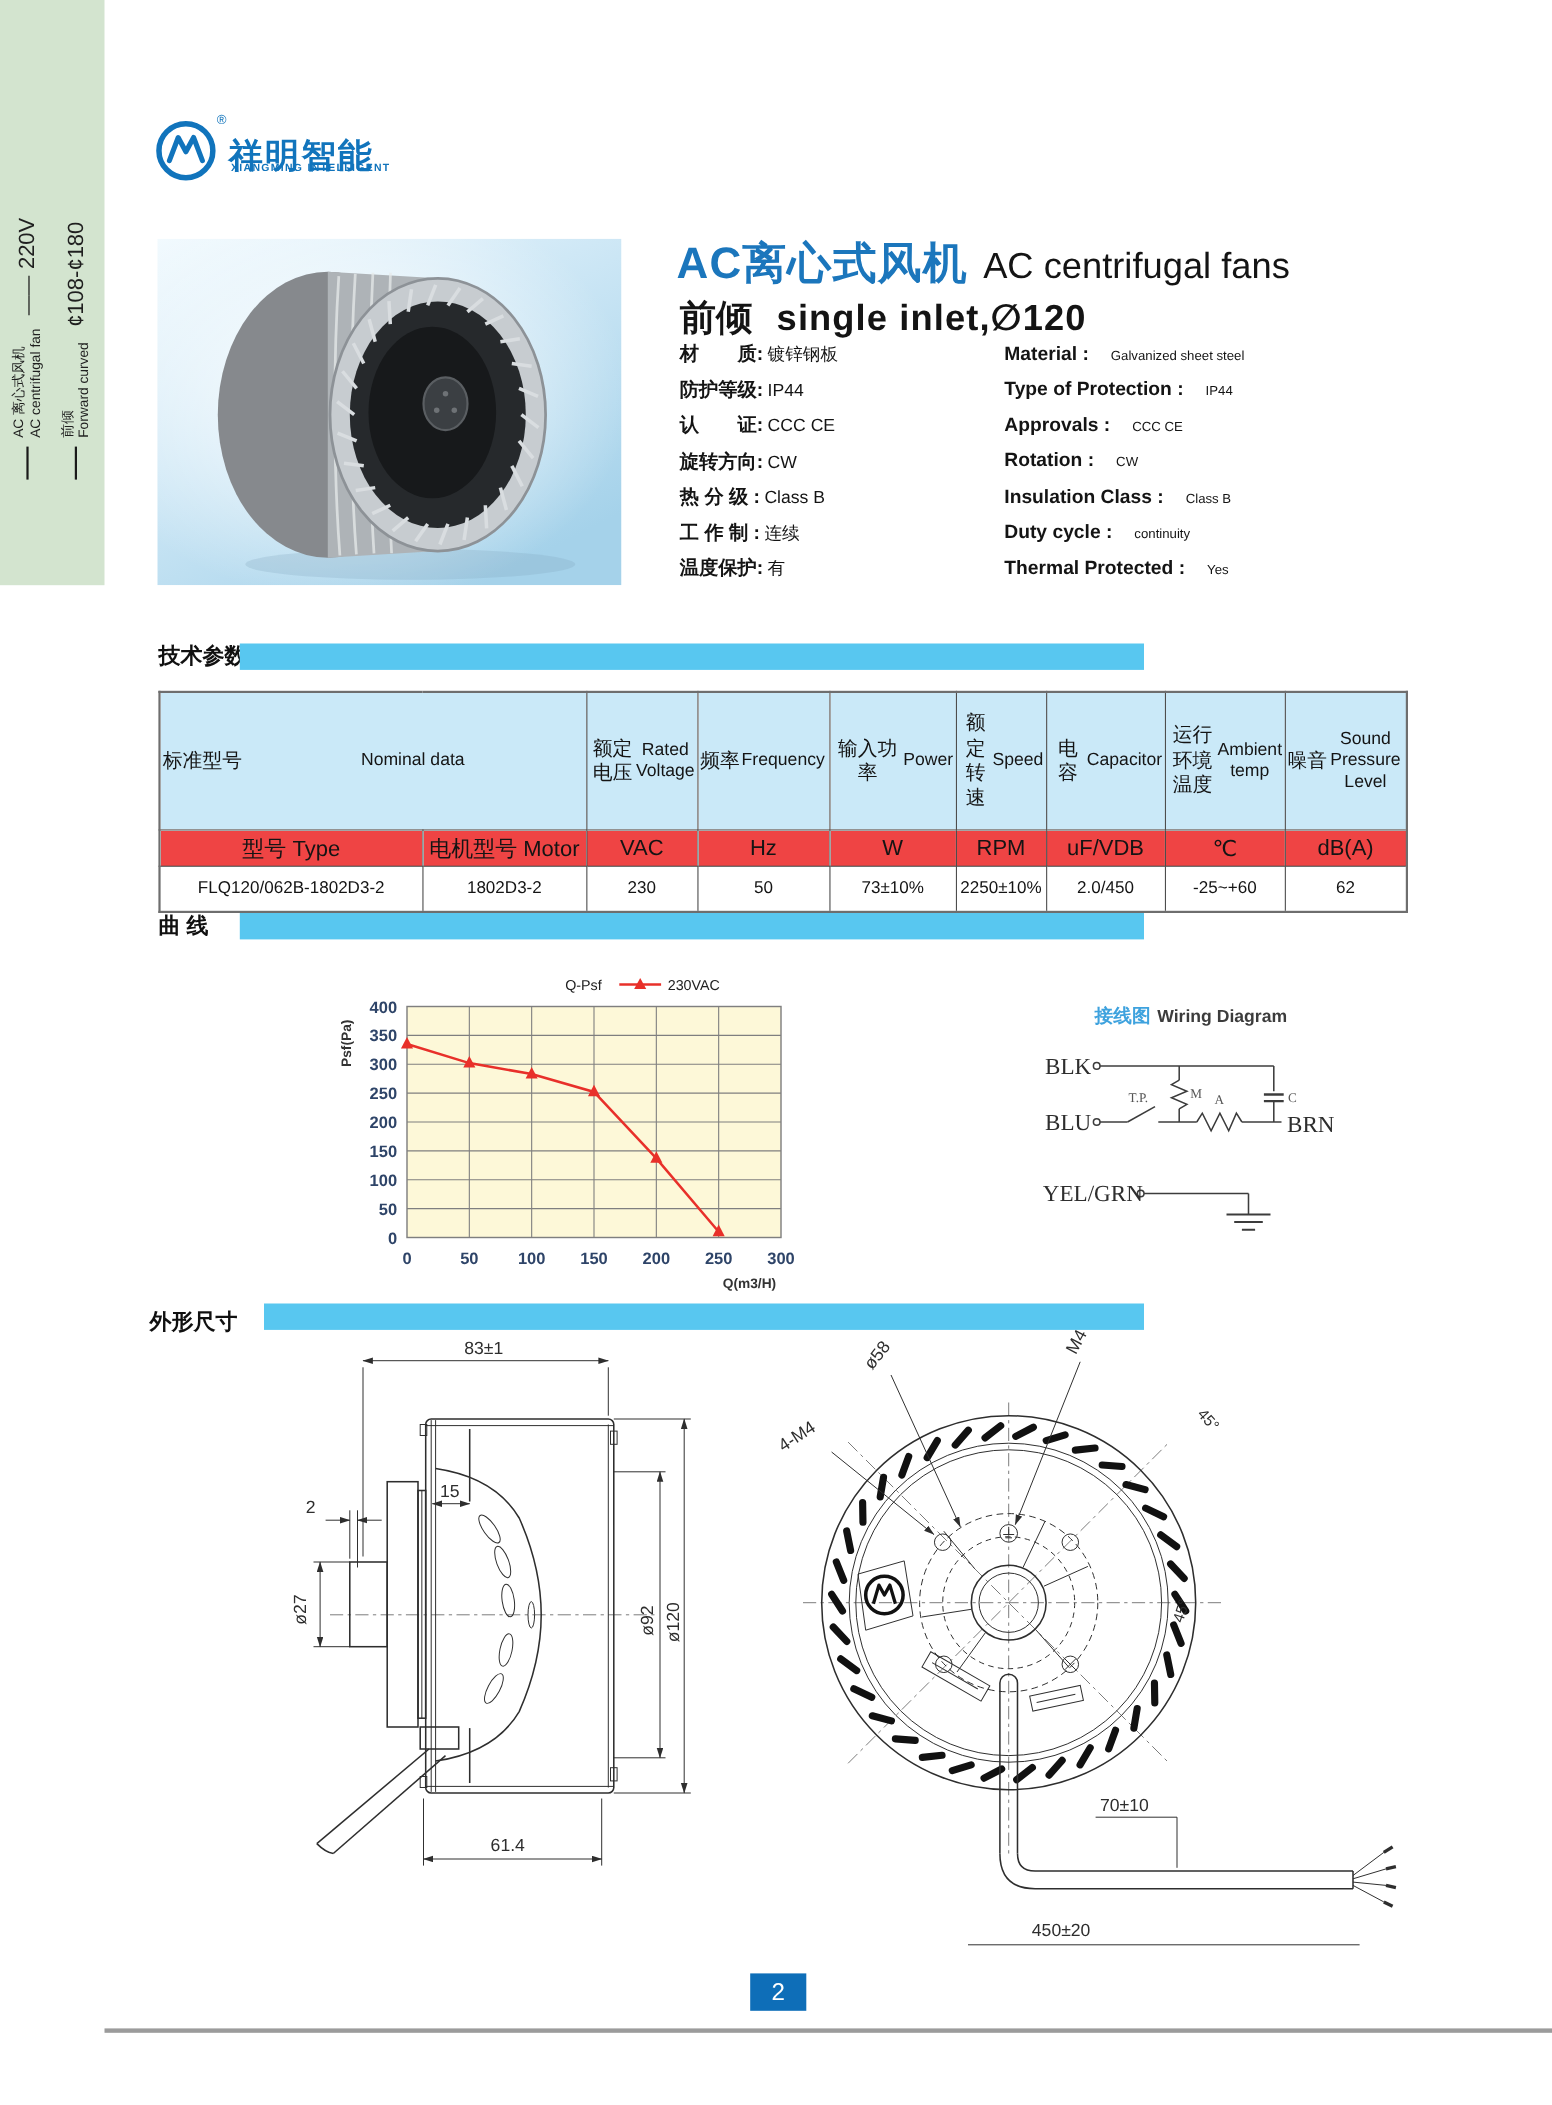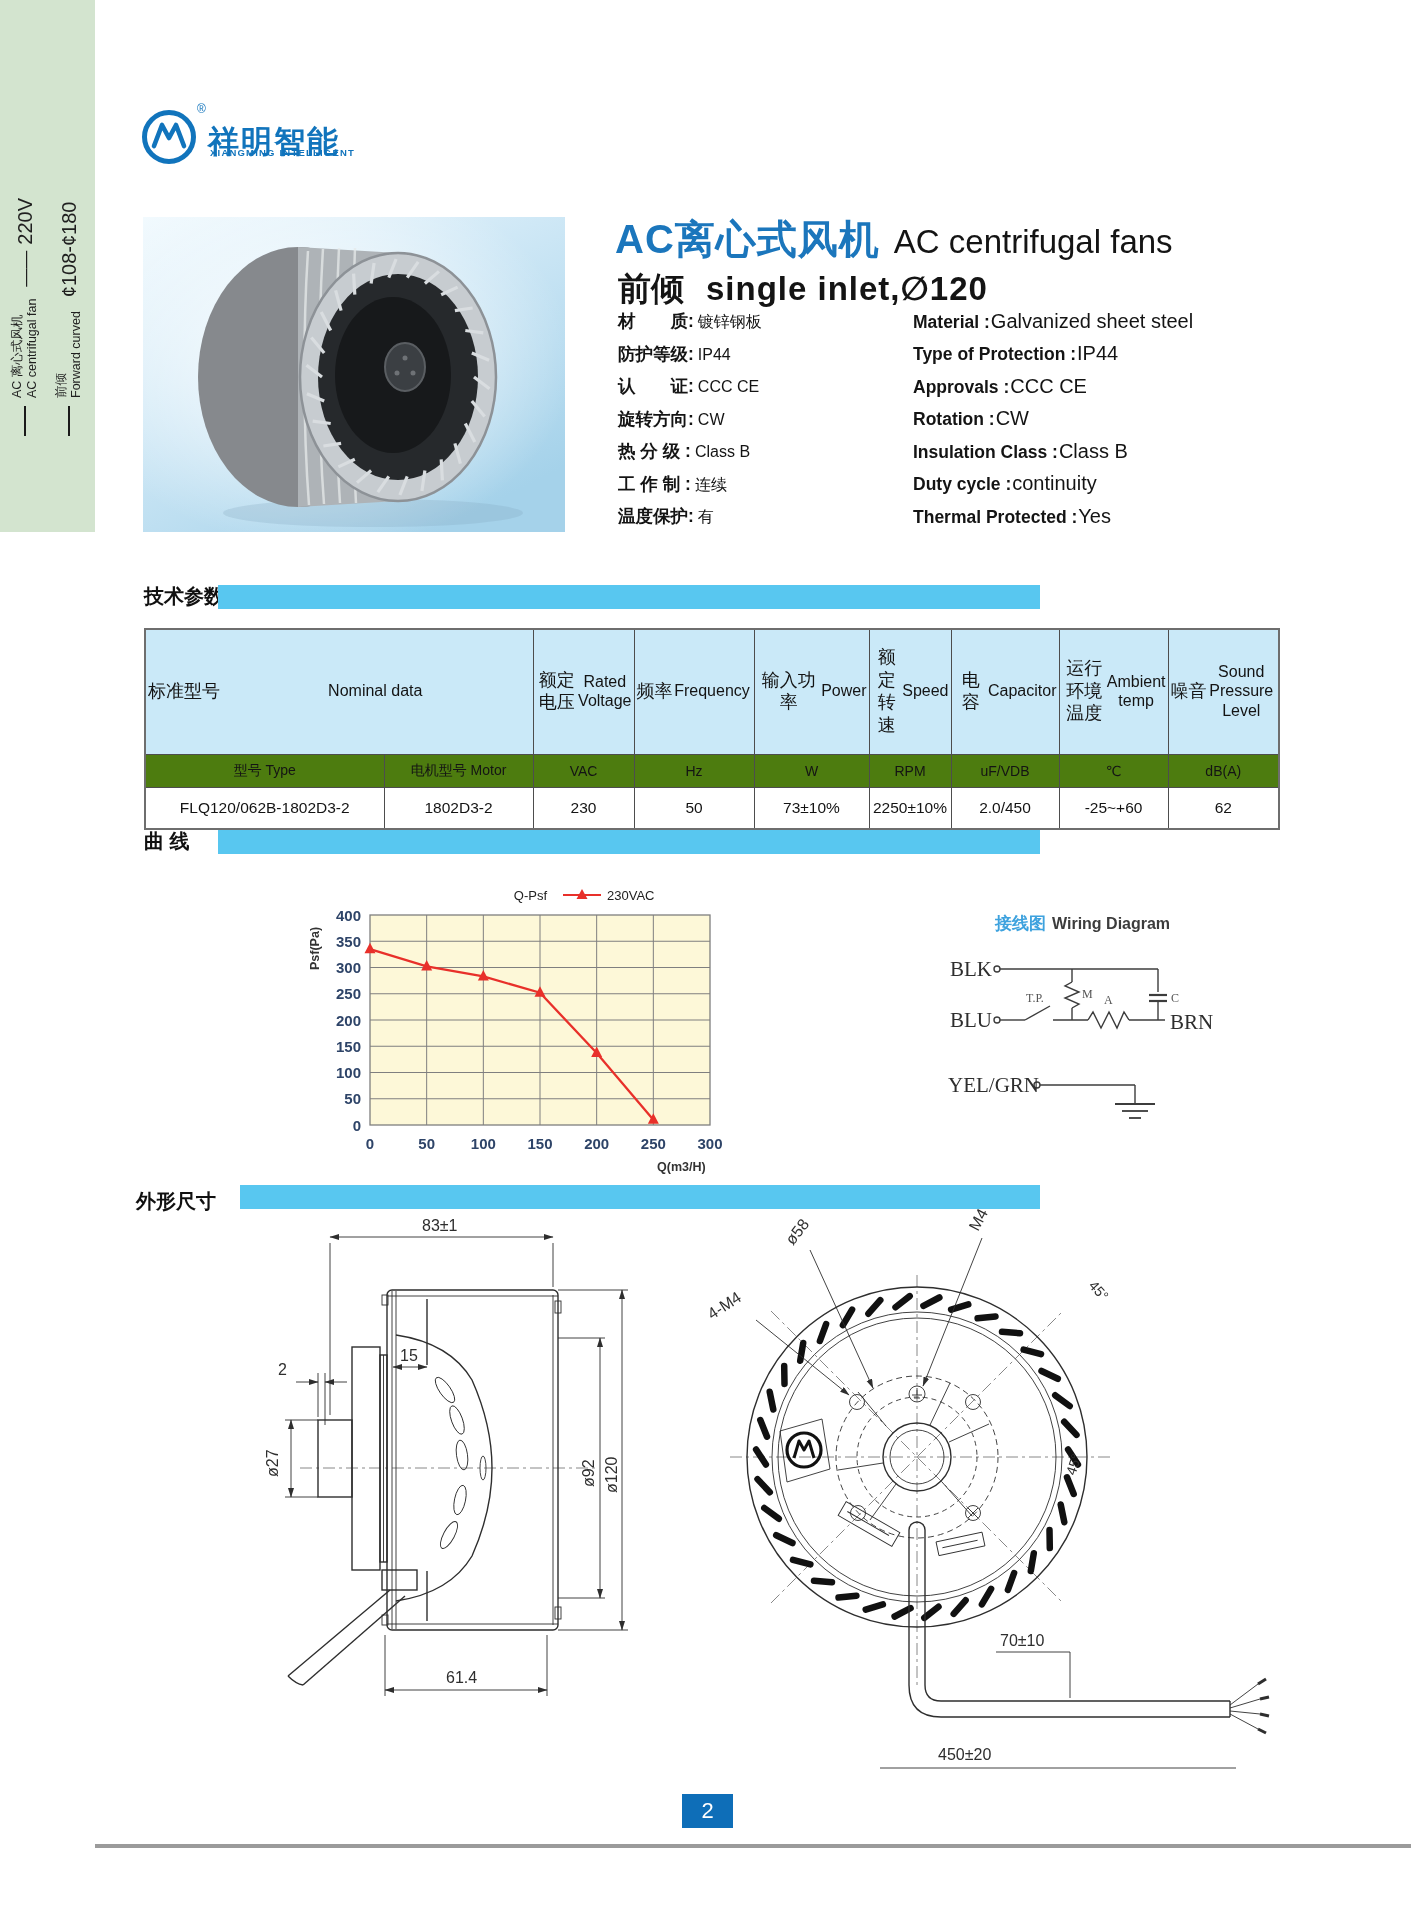--- a/index.html
+++ b/index.html
@@ -32,31 +32,31 @@
   .t-en{font-size:33px;color:#141414;margin-left:14px;}
   .title-line2{left:618px;top:267px;white-space:nowrap;}
   .s-cn{font-size:33px;font-weight:bold;margin-right:22px;}
   .s-en{font-size:33px;font-weight:bold;letter-spacing:1px;}
   .specs{left:618px;top:305px;width:760px;}
   .spec-row{display:flex;height:32.5px;align-items:center;}
   .spec-cn{width:295px;flex:none;}
   .cn-l{font-size:17.5px;font-weight:bold;}
   .cn-v{font-size:16px;margin-left:4px;}
   .en-l{font-size:17.5px;font-weight:bold;}
-  .en-v{font-size:20px;margin-left:1px;}
+  .en-v{font-size:12px;margin-left:20px;}
 
   
   .sec-txt{font-size:20px;font-weight:bold;color:#101010;}
   .sec-bar{height:24px;background:#58c7f0;}
 
   
   .spec-table{border-collapse:collapse;table-layout:fixed;width:1134px;border:2px solid #6e6e6e;}
   .spec-table td{border:1.6px solid #4d4d4d;text-align:center;vertical-align:middle;padding:0 2px;overflow:hidden;}
   .r1 td{background:#cae9f8;height:110px;}
-  .r2 td{background:#4d7c0f;height:32px;font-size:14px;}
+  .r2 td{background:#ef4444;height:32px;font-size:20px;}
   .r3 td{height:40px;font-size:15.5px;border-top:1px solid #be185d;}
   .gh{display:flex;flex-direction:row;height:106px;justify-content:space-between;align-items:center;padding:8px 0 10px;}
   .gh-cn{font-size:18px;white-space:pre-line;line-height:1.25;}
   .gh-en{font-size:16px;white-space:pre-line;line-height:1.2;flex:1;display:flex;align-items:center;justify-content:center;}
 
   
   .tick{font-size:15px;font-weight:bold;fill:#2e4468;}
   .axlbl{font-size:12.5px;fill:#333;font-weight:bold;}
   .leg{font-size:13px;fill:#222;}
 

